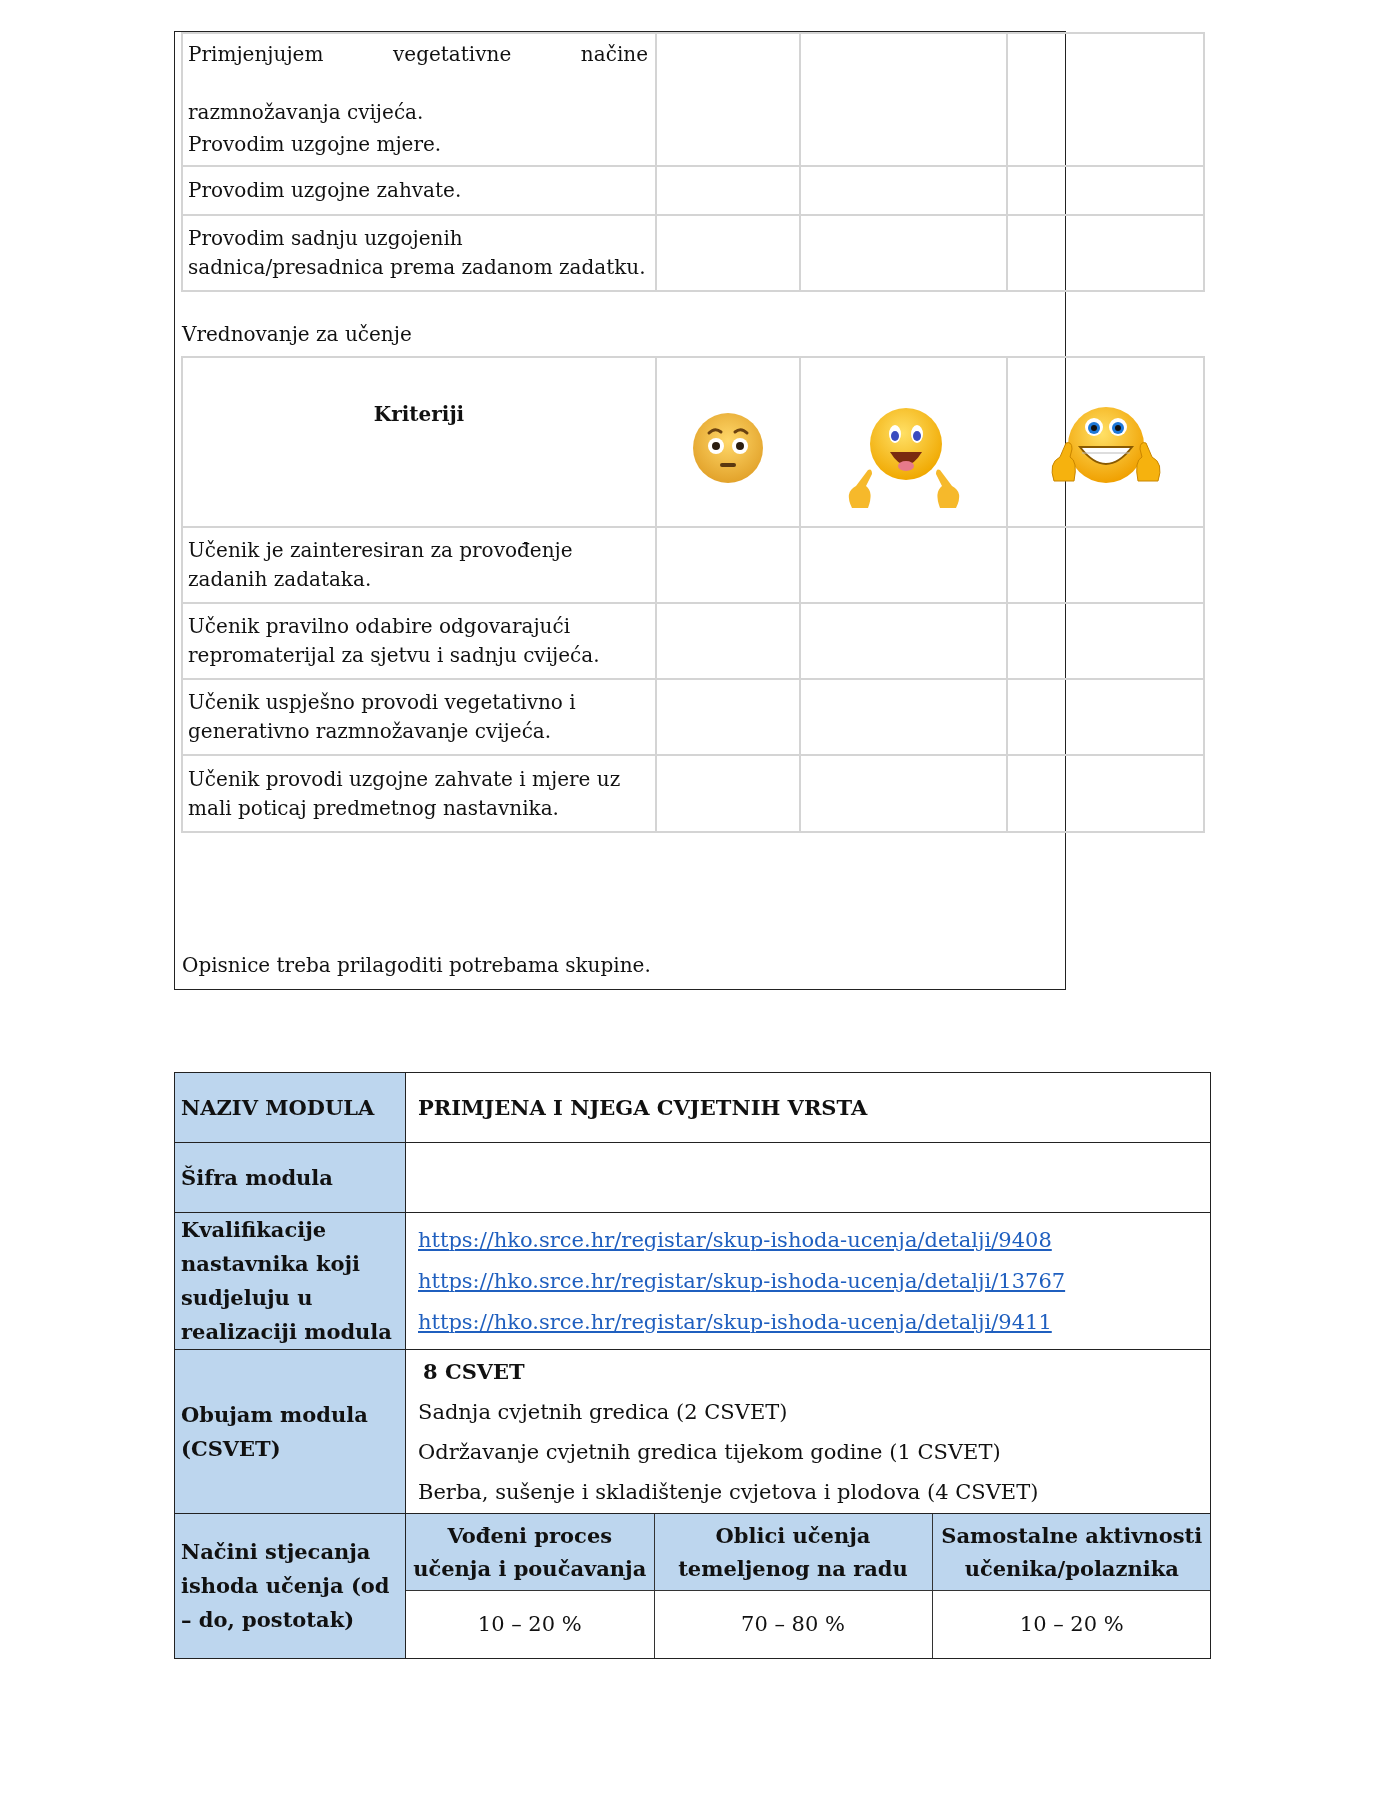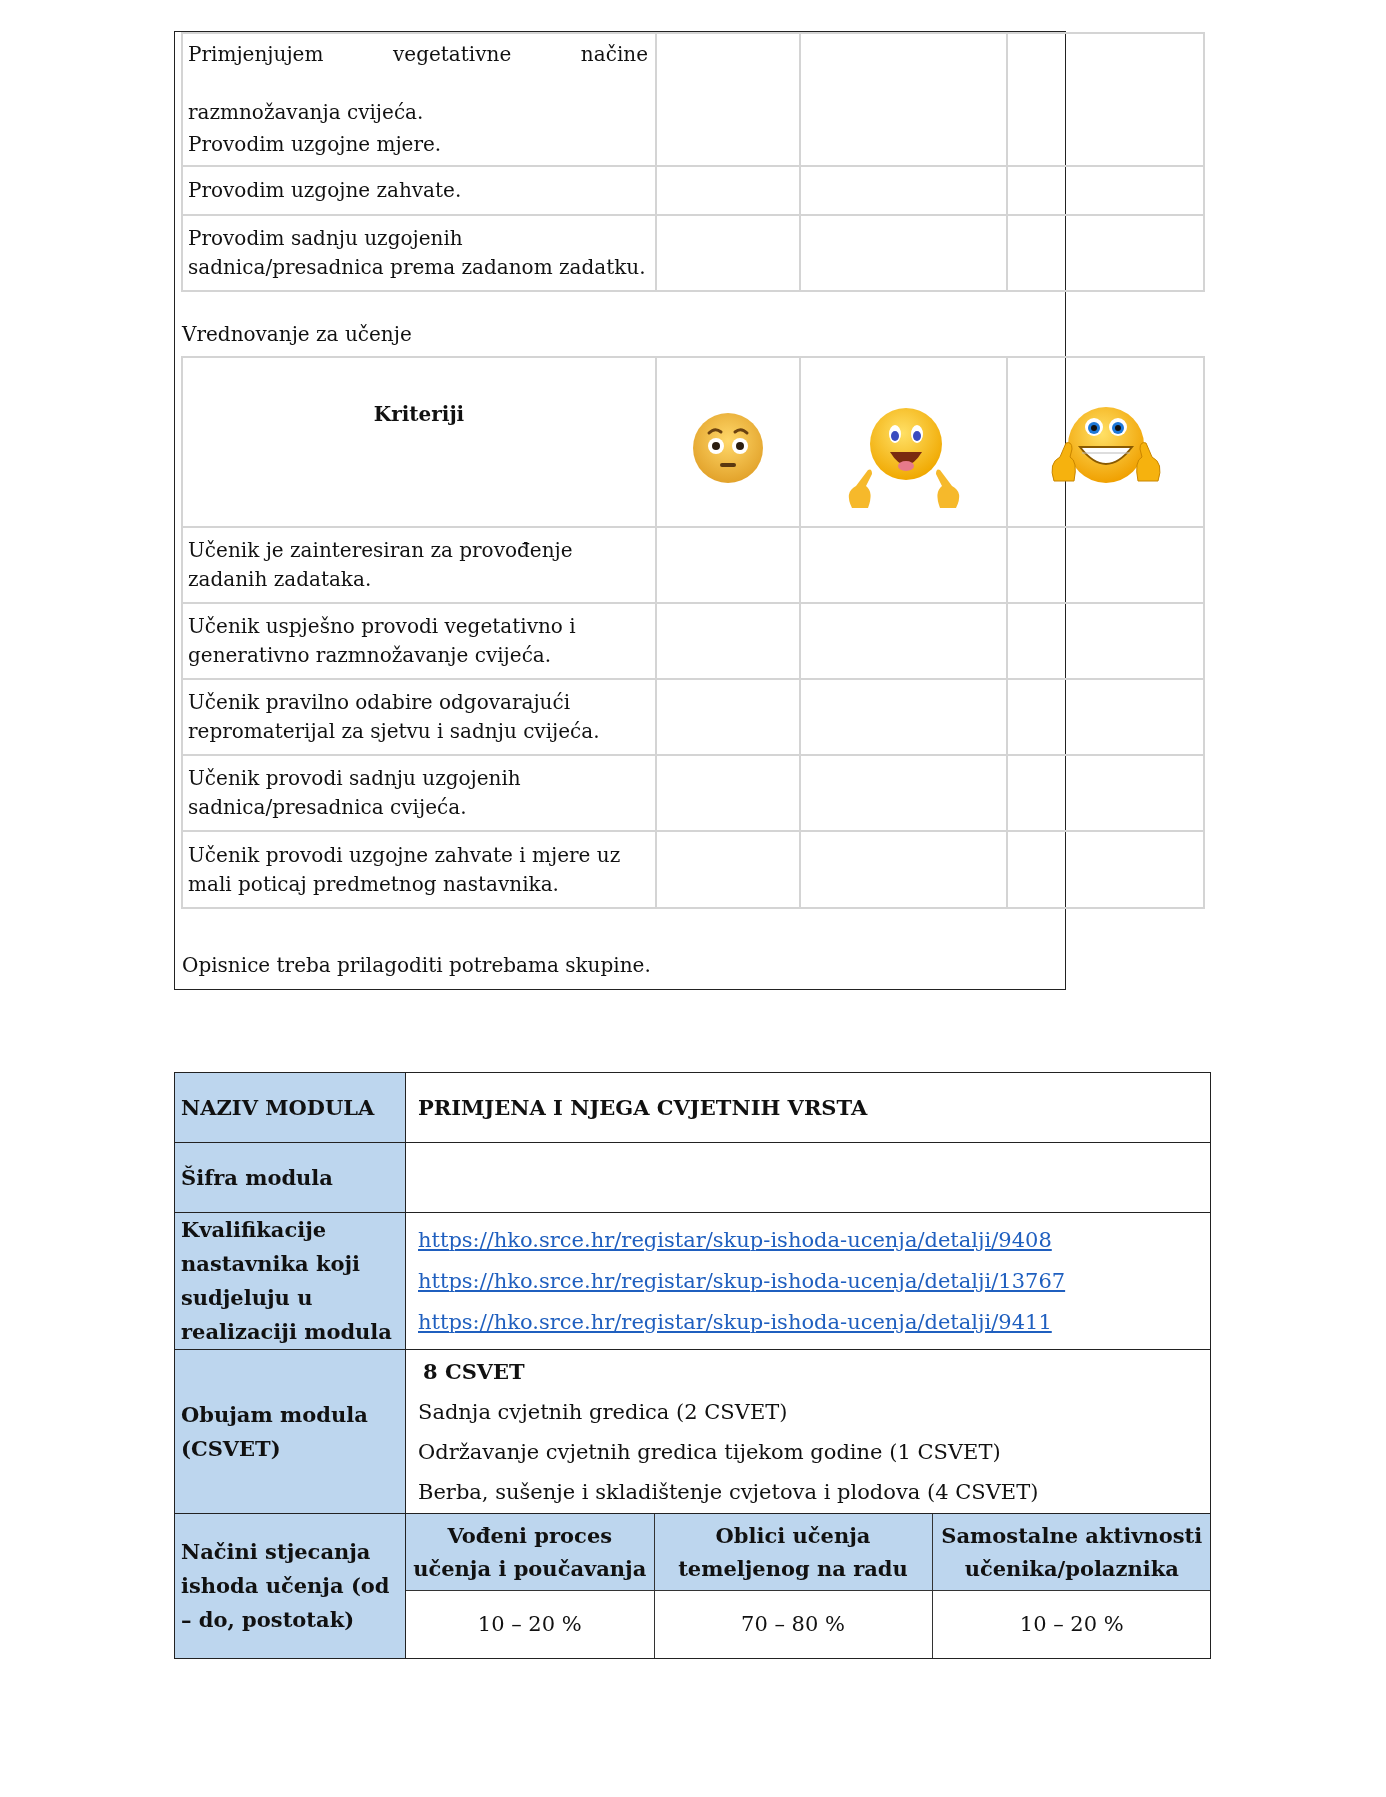--- a/index.html
+++ b/index.html
@@ -132,33 +132,27 @@
         </svg>
       </td>
     </tr>
     <tr style="height:76px">
       <td style="vertical-align:middle">Učenik je zainteresiran za provođenje zadanih zadataka.</td>
       <td></td>
       <td></td>
       <td></td>
     </tr>
     <tr style="height:76px">
+      <td style="vertical-align:middle">Učenik pravilno odabire odgovarajući repromaterijal za sjetvu i sadnju cvijeća.</td>
+      <td></td>
+      <td></td>
+      <td></td>
+    </tr>
+    <tr style="height:76px">
       <td style="vertical-align:middle">Učenik uspješno provodi vegetativno i generativno razmnožavanje cvijeća.</td>
-      <td></td>
-      <td></td>
-      <td></td>
-    </tr>
-    <tr style="height:76px">
-      <td style="vertical-align:middle">Učenik pravilno odabire odgovarajući repromaterijal za sjetvu i sadnju cvijeća.</td>
-      <td></td>
-      <td></td>
-      <td></td>
-    </tr>
-    <tr style="height:76px">
-      <td style="vertical-align:middle">Učenik provodi sadnju uzgojenih sadnica/presadnica cvijeća.</td>
       <td></td>
       <td></td>
       <td></td>
     </tr>
     <tr style="height:77px">
       <td style="vertical-align:middle">Učenik provodi uzgojne zahvate i mjere uz mali poticaj predmetnog nastavnika.</td>
       <td></td>
       <td></td>
       <td></td>
     </tr>

